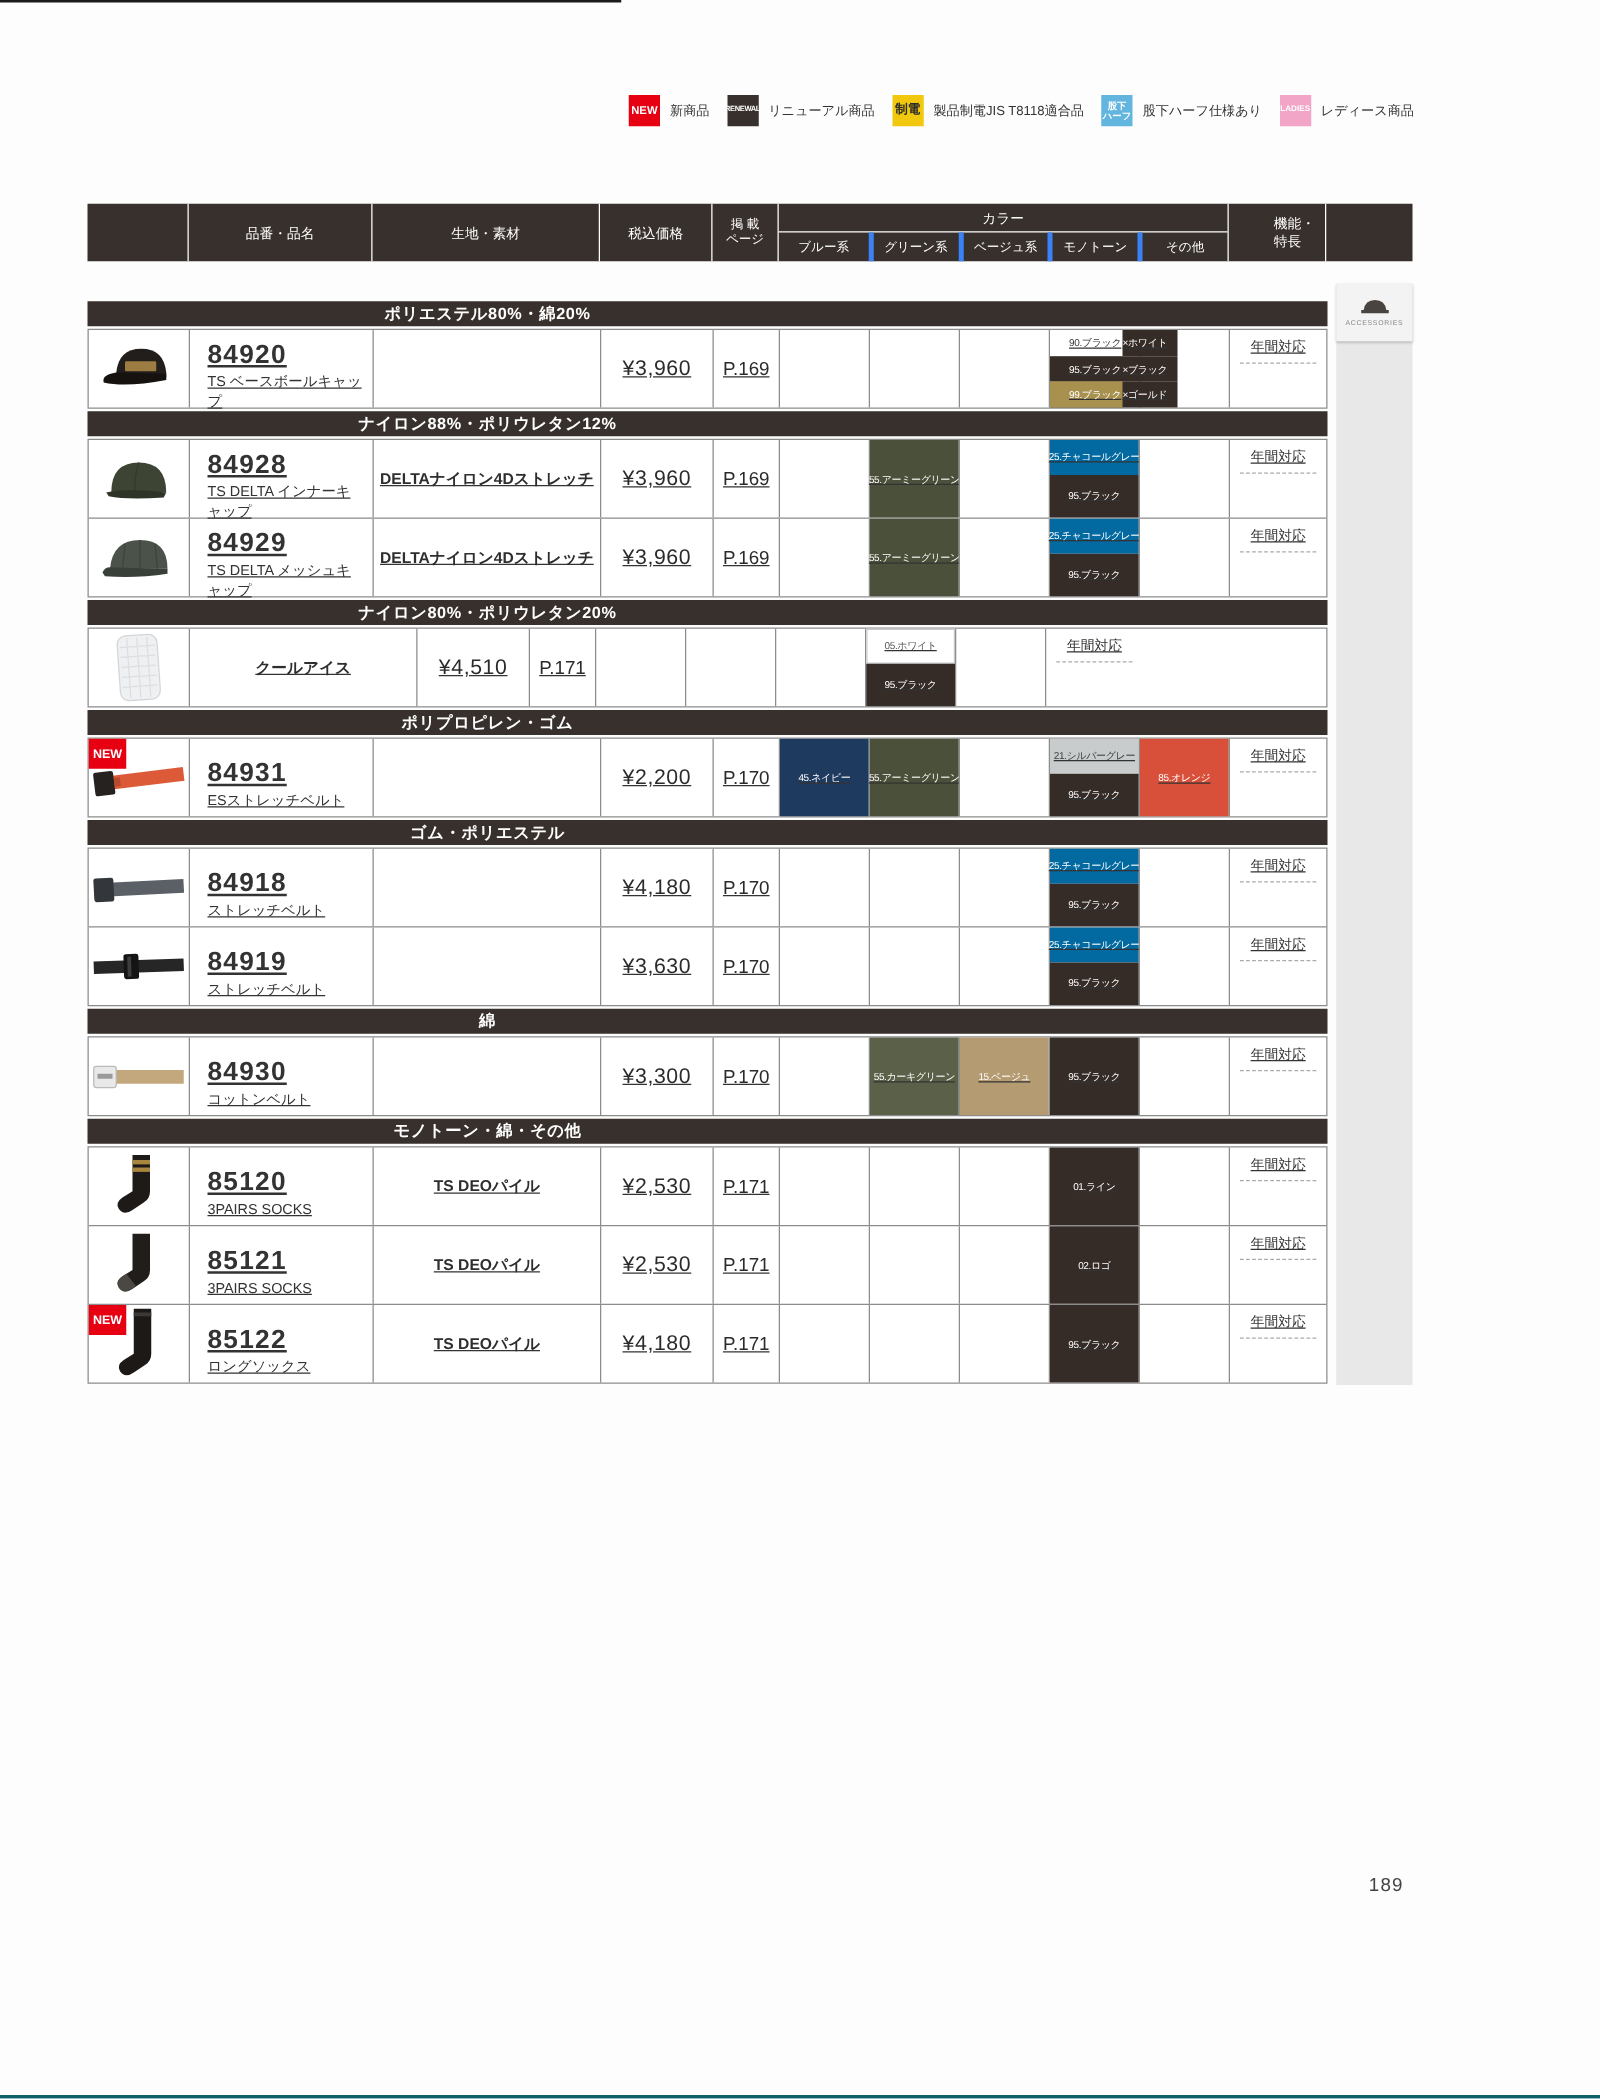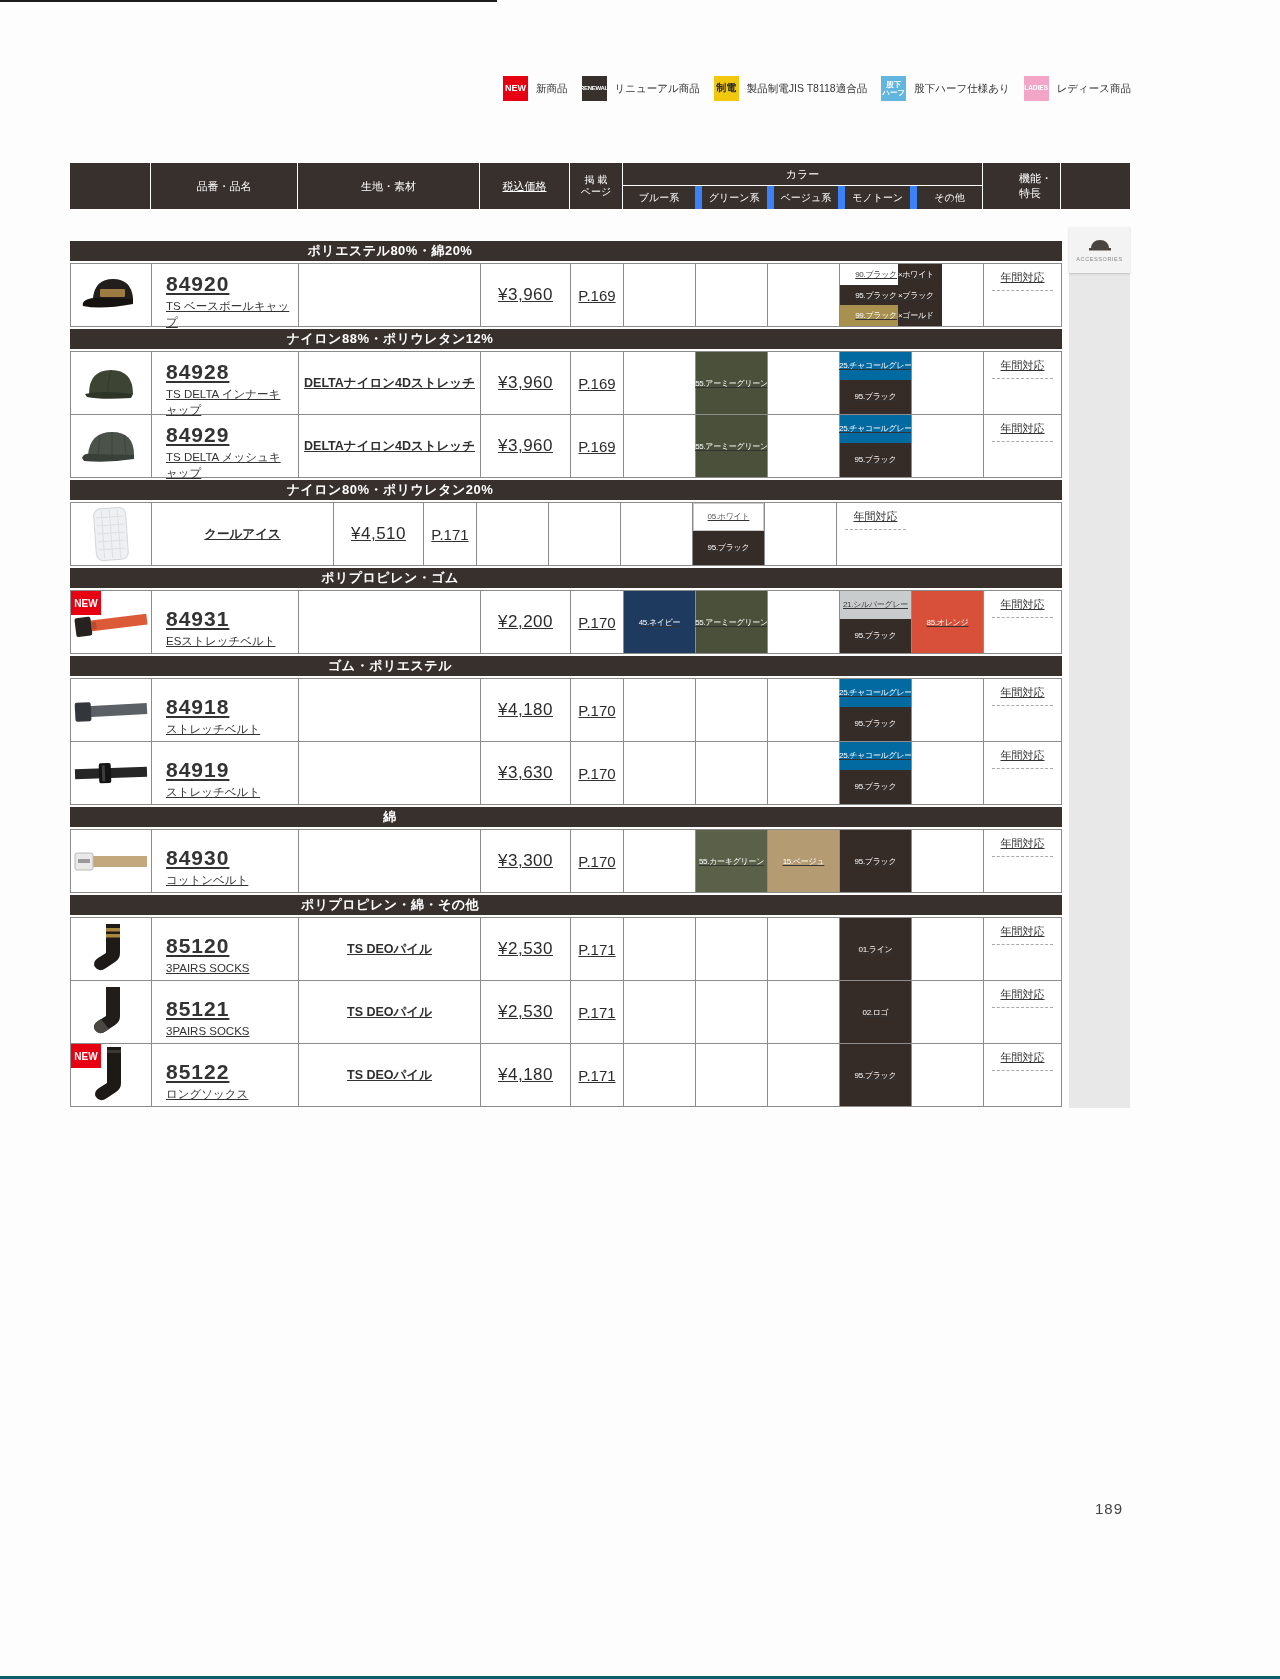--- a/index.html
+++ b/index.html
@@ -24,26 +24,26 @@
 
   
   .thead{position:absolute;left:70px;top:163px;width:1060px;height:46px;display:flex;
          background:#38302c;color:#fff;}
   .th{display:flex;align-items:center;justify-content:center;font-size:11px;box-sizing:border-box;
       border-left:1px solid #fff;height:100%;}
   .th:first-child{border-left:none;}
   .th-img{width:80px;}
   .th-name{width:147px;}
   .th-fab{width:182px;}
-  .th-price{width:90px;text-decoration:underline;}
+  .th-price{width:90px;}
   .th-page{width:53px;flex-direction:column;font-size:10px;line-height:1.25;}
   .th-colors{width:360px;flex-direction:column;align-items:stretch;justify-content:flex-start;padding:0;}
   .cg-top{height:22px;display:flex;align-items:center;justify-content:center;border-bottom:1px solid #fff;}
   .cg-bottom{display:flex;height:23px;}
-  .cg-c{width:72px;box-sizing:border-box;border-left:7px solid #3b82f6;display:flex;align-items:center;
+  .cg-c{width:72px;box-sizing:border-box;border-left:4px solid #3b82f6;display:flex;align-items:center;
         justify-content:center;font-size:10px;}
   .cg-c:first-child{border-left:none;}
   .th-feat{width:78px;padding-left:36px;}
   .th-ext{width:70px;}
 
   
   .sections{position:absolute;left:70px;top:241px;width:992px;}
   .section{margin-bottom:2px;text-decoration:underline;}
   .sec-bar{position:relative;height:20px;background:#38302c;margin-bottom:2px;}
   .sec-bar span{position:absolute;left:320px;top:50%;transform:translate(-50%,-50%);
@@ -466,21 +466,21 @@
           <div class="cell c-ft">
             <div class="ft-t">年間対応</div>
               <div class="ft-d"></div>
           </div>
         </div>
       </div>
     </div>
 
     <div class="section">
       <div class="sec-bar">
-          <span>ポリプロピレン・綿・その他</span>
+          <span>モノトーン・綿・その他</span>
         </div>
       <div class="rows">
         <div class="prow">
           <div class="cell c-img">
             <svg width="40" height="56" viewBox="0 0 40 56">
               <path d="M15 3 L29 3 L29 32 Q29 38 24 41 L15 47 Q8 52 4 46 Q1 41 7 37 L15 32 Z" fill="#1e1a18"></path>
               <rect x="15" y="7" width="14" height="3.5" fill="#a8863e"></rect>
               <rect x="15" y="13" width="14" height="3.5" fill="#a8863e"></rect>
             </svg>
           </div>

